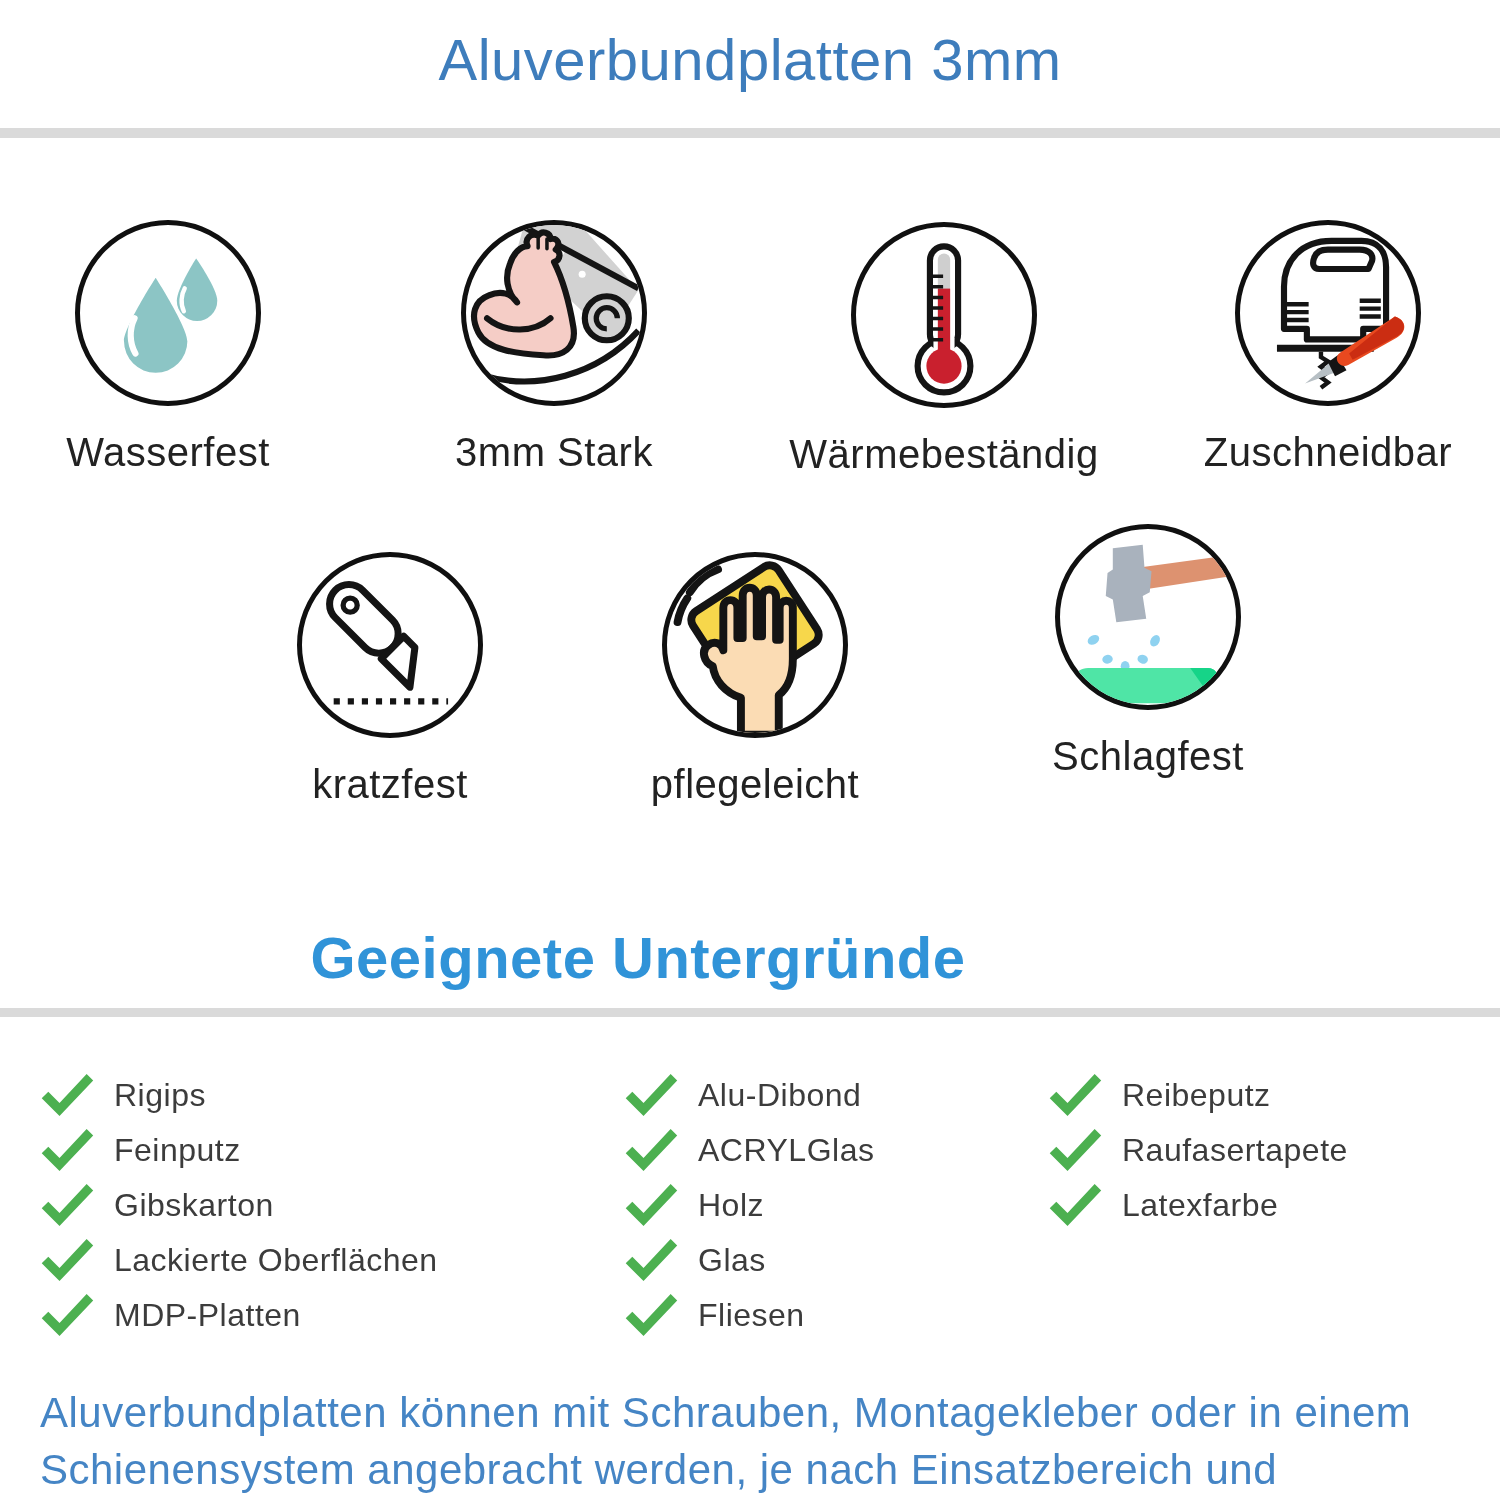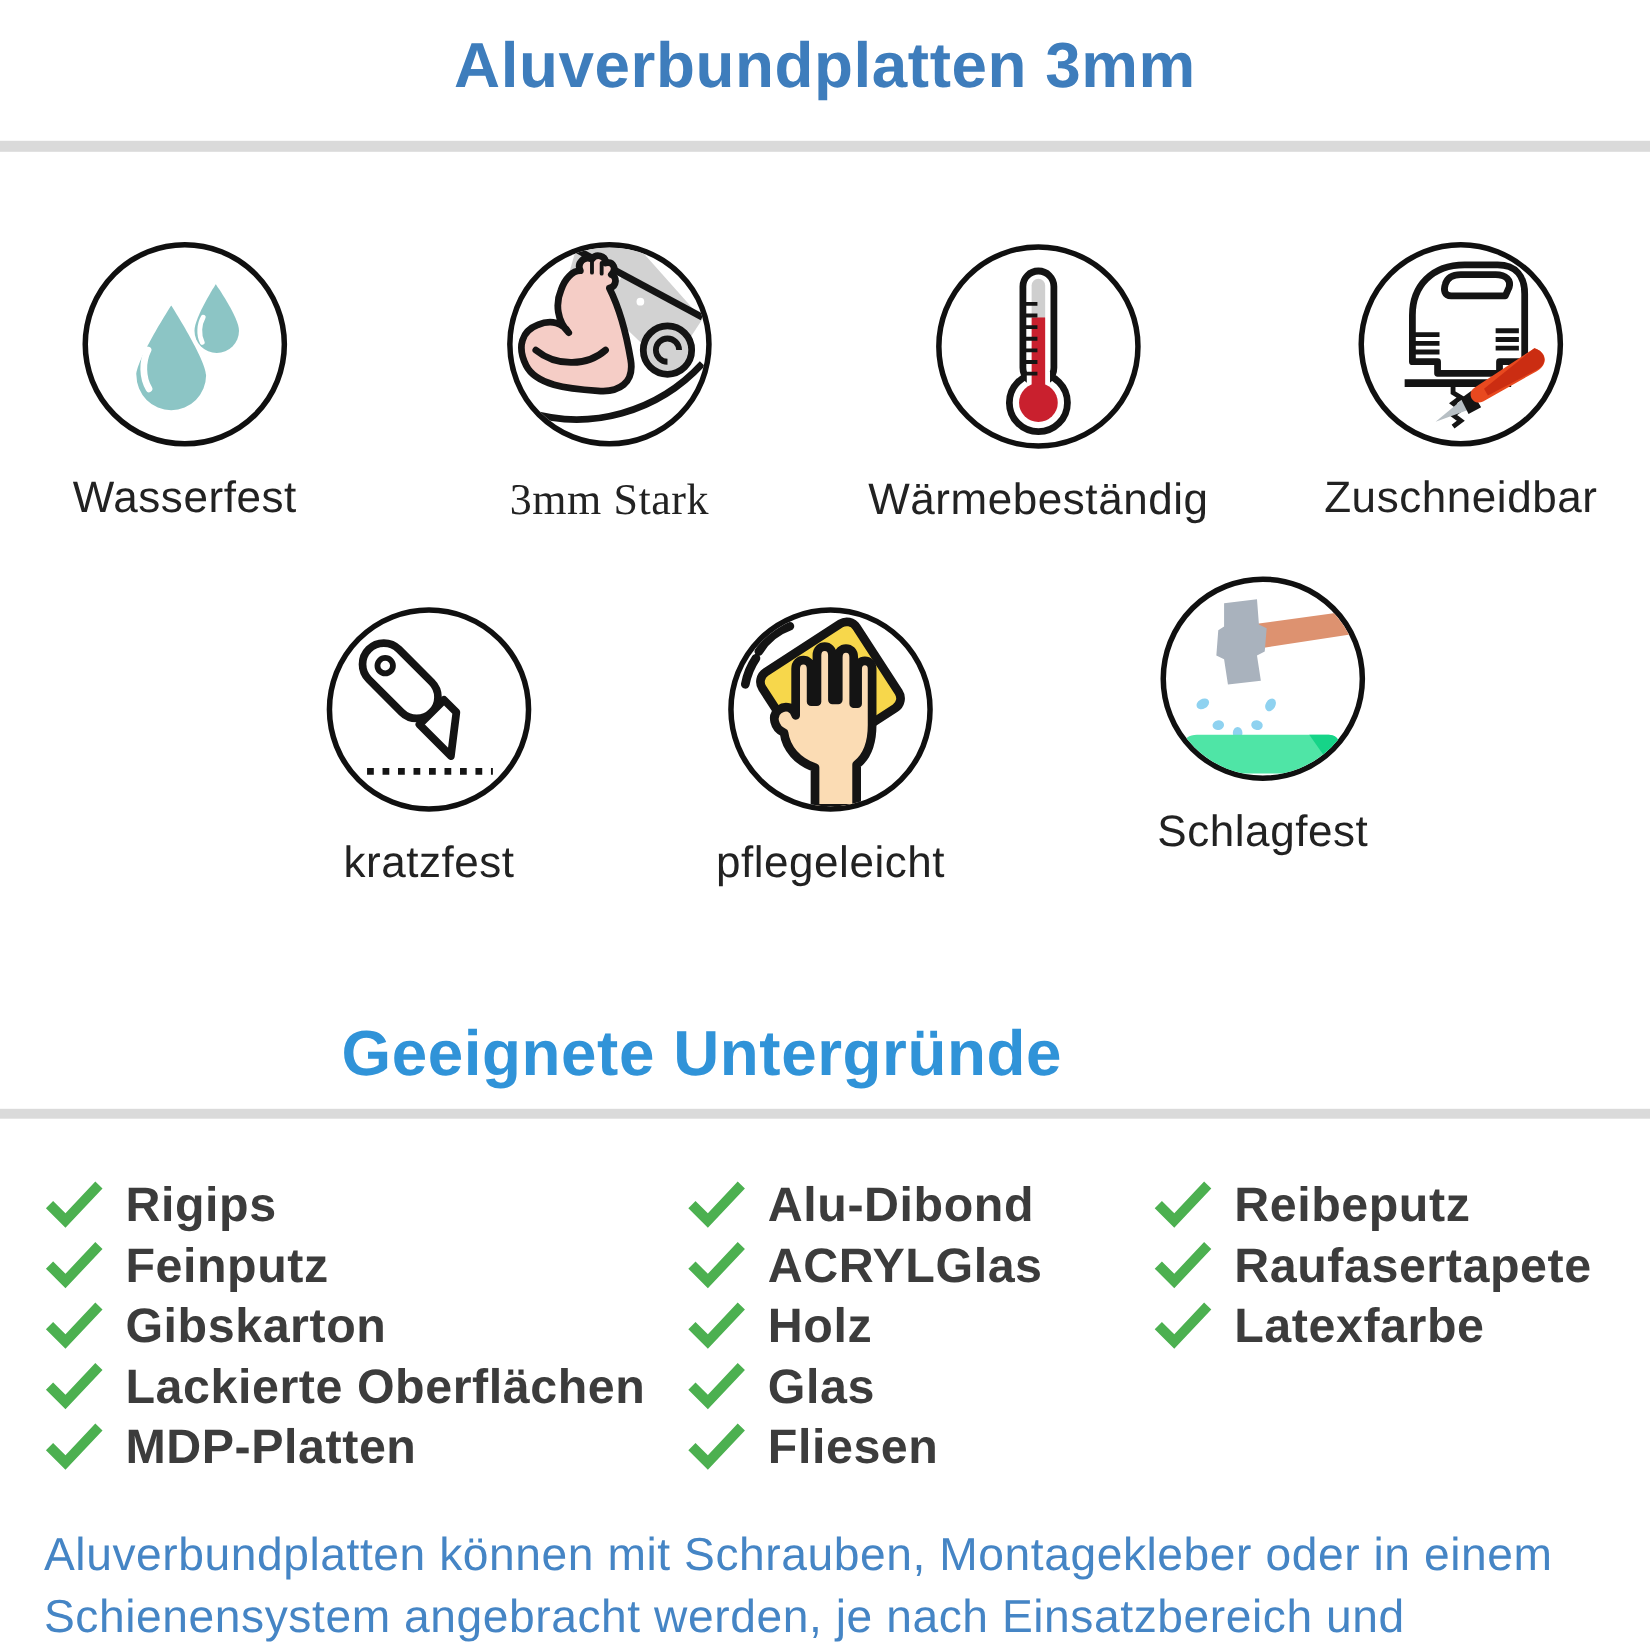--- a/index.html
+++ b/index.html
@@ -1,40 +1,40 @@
 <!DOCTYPE html>
 <html><head>
 <meta charset="utf-8">
 <style>
   * { margin:0; padding:0; box-sizing:border-box; }
   html,body { background:#fff; }
   body { font-family:"Liberation Sans", sans-serif; }
   .canvas { position:relative; width:1500px; height:1500px; background:#ffffff; overflow:hidden; }
 
   .main-title { position:absolute; left:0; top:26px; width:1500px; text-align:center;
-    font-size:58px; font-weight:700; color:#3e7dbc; letter-spacing:0.5px; }
+    font-size:58px; font-weight:400; color:#3e7dbc; letter-spacing:0.5px; }
   .section-title { position:absolute; left:0; top:924px; width:1276px; text-align:center;
     font-size:58px; font-weight:600; color:#3093d8; letter-spacing:0.5px; }
   .divider { position:absolute; left:0; width:1500px; background:#dadada; }
   .divider.d1 { top:128px; height:10px; }
   .divider.d2 { top:1008px; height:9px; }
 
   .feature { position:absolute; width:340px; text-align:center; }
   .circle { width:186px; height:186px; border:5px solid #101010; border-radius:50%;
     margin:0 auto; overflow:hidden; background:#fff; }
   .circle svg { width:100%; height:100%; display:block; }
   .feature-label { margin-top:24px; font-size:40px; font-weight:500; color:#222222; letter-spacing:0.5px; }
 
   .check-col { position:absolute; top:1068px; }
   .check-col.c1 { left:38px; }
   .check-col.c2 { left:622px; }
   .check-col.c3 { left:1046px; }
   .check-row { display:flex; align-items:center; height:55px; }
   .check-row svg { width:58px; height:47px; flex:0 0 auto; margin-right:18px; }
-  .check-row span { font-size:44px; font-weight:700; color:#3c3c3c; letter-spacing:0.5px; white-space:nowrap; }
+  .check-row span { font-size:32px; font-weight:400; color:#3c3c3c; letter-spacing:0.5px; white-space:nowrap; }
 
   .footer-note { position:absolute; left:40px; top:1384px; width:1440px;
     font-size:42px; font-weight:500; color:#4585c5; line-height:57px; letter-spacing:0.5px; }
 </style>
 </head>
 <body>
 
 <div class="canvas">
 
   <div class="main-title">Aluverbundplatten 3mm</div>
@@ -45,21 +45,21 @@
       <svg viewBox="0 0 200 200">
         <path d="M86 60 C86 60 122 116 122 132 A36 36 0 1 1 50 132 C50 116 86 60 86 60 Z" fill="#8cc5c5"></path>
         <path d="M62 106 C56 118 56 134 63 146" stroke="#ffffff" stroke-width="7" fill="none" stroke-linecap="round"></path>
         <path d="M132 38 C132 38 156 72 156 86 A23 23 0 1 1 110 86 C110 72 132 38 132 38 Z" fill="#8cc5c5"></path>
         <path d="M119 72 C115 79 114 90 118 98" stroke="#ffffff" stroke-width="5" fill="none" stroke-linecap="round"></path>
       </svg>
     </div>
     <div class="feature-label">Wasserfest</div>
   </div>
 
-  <div class="feature" style="left:384px; top:220px;font-family:Liberation Serif, serif;">
+  <div class="feature" style="left:384px; top:220px;">
     <div class="circle">
       <svg viewBox="0 0 200 200">
         <polygon points="66,0 130,0 196,74 162,126 58,28" fill="#d2d2d2"></polygon>
         <circle cx="108" cy="30" r="4" fill="#fff"></circle>
           <circle cx="132" cy="56" r="4" fill="#fff"></circle>
           <circle cx="150" cy="84" r="4" fill="#fff"></circle>
         <path d="M62 0 L196 72" stroke="#141414" stroke-width="7"></path>
         <circle cx="160" cy="106" r="25" fill="#d2d2d2" stroke="#141414" stroke-width="7"></circle>
         <path d="M172 106 a12 12 0 1 0 -12 12" stroke="#141414" stroke-width="6" fill="none"></path>
         <path d="M196 120 C150 170 80 190 16 170" stroke="#141414" stroke-width="7" fill="none"></path>

